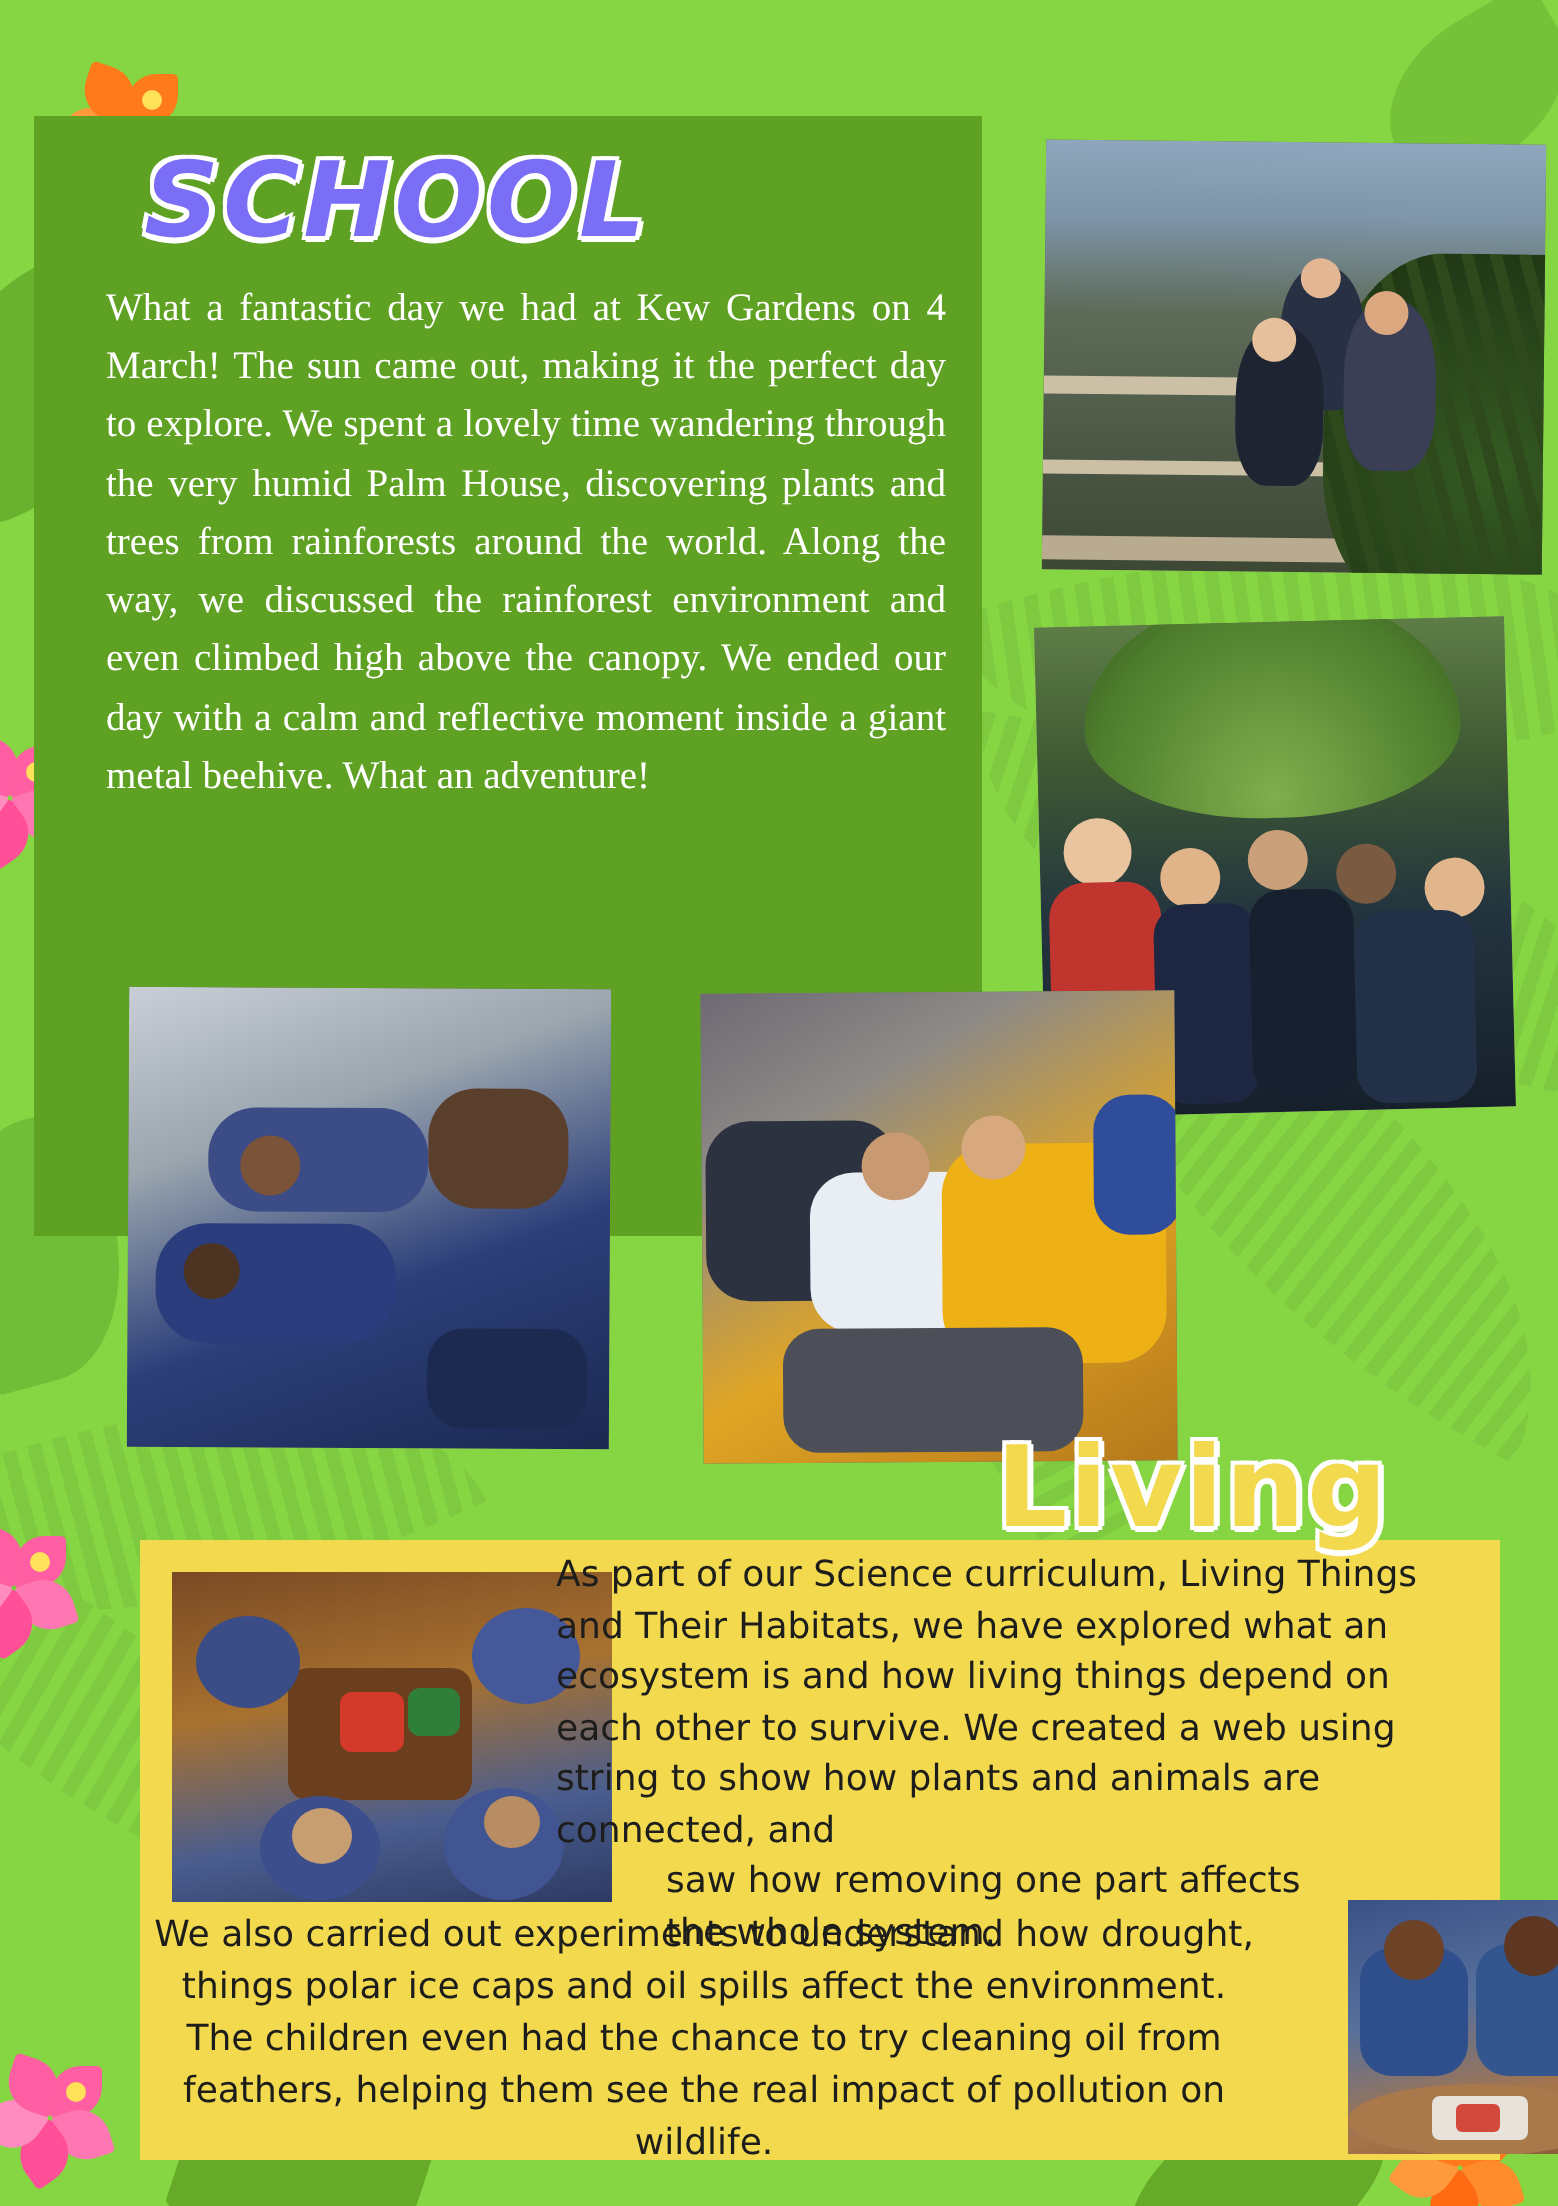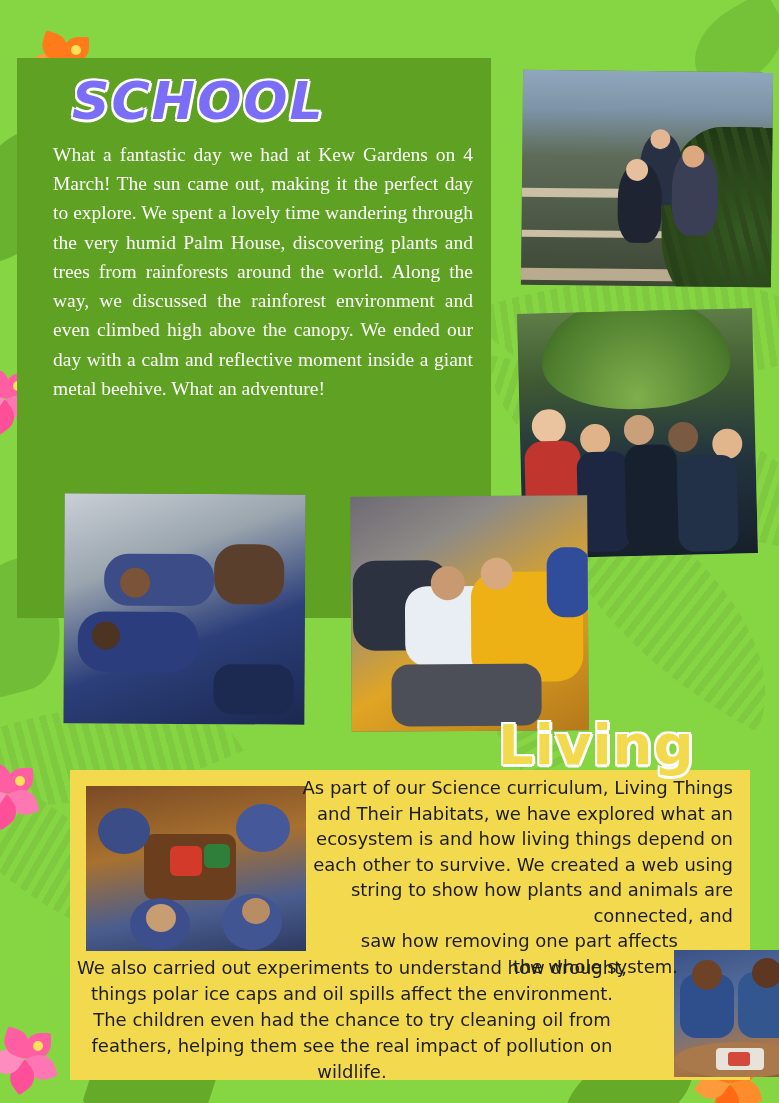--- a/index.html
+++ b/index.html
@@ -225,21 +225,21 @@
   }
   .sci-p1 {
     position: absolute;
     left: 278px;
     top: 775px;
     width: 455px;
     margin: 0;
     font-size: 18px;
     line-height: 1.42;
     color: #1d1d1b;
-    text-align: right;
+    text-align: left;
     z-index: 8;
     font-family: "DejaVu Sans", sans-serif;
   }
   .sci-p1 .narrow {
     display: block;
     width: 345px;
     margin: 0 auto;
   }
   .sci-p2 {
     position: absolute;

